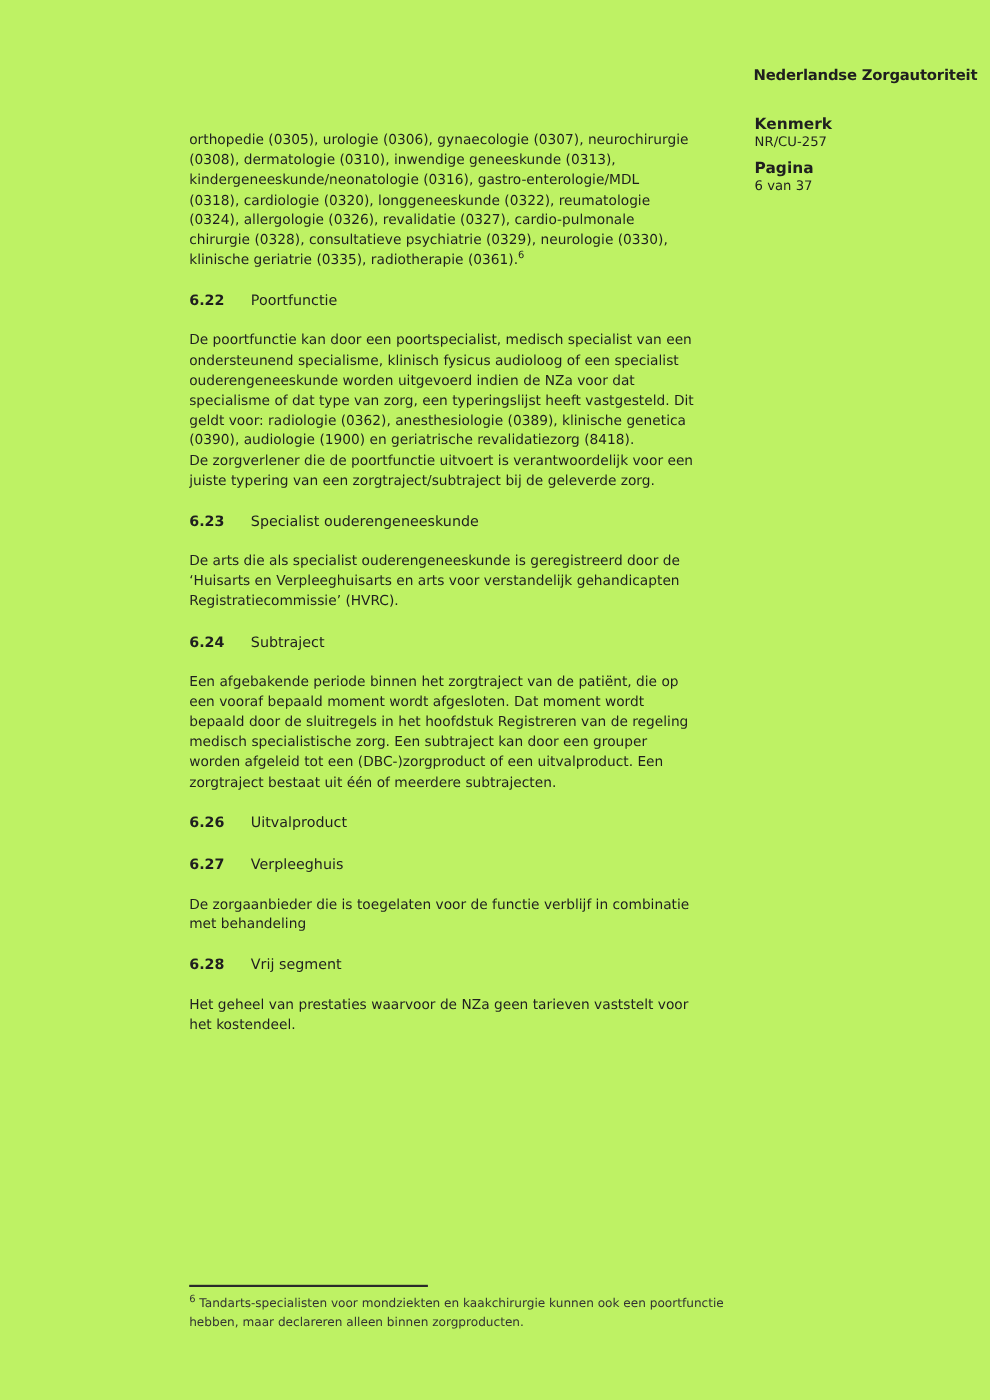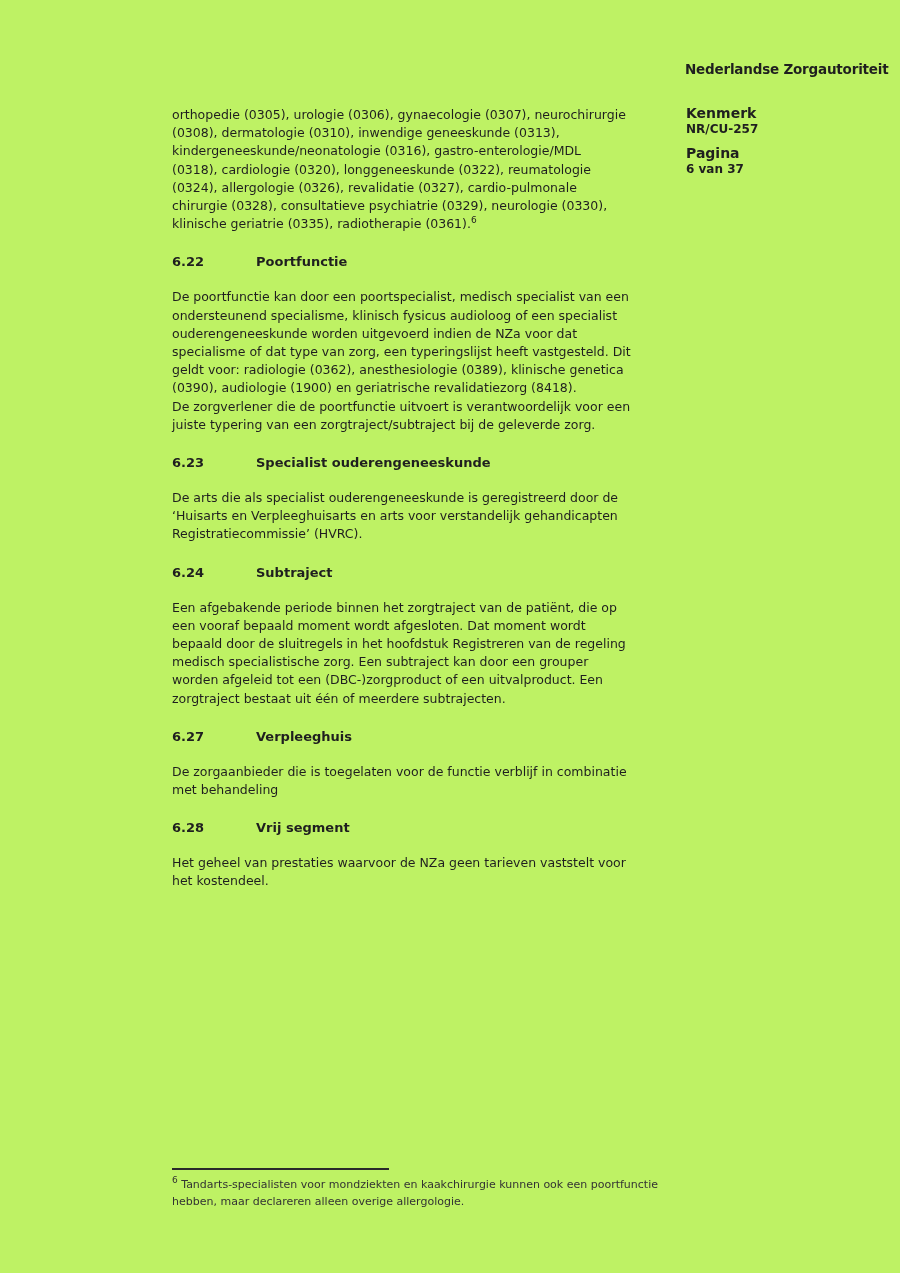--- a/index.html
+++ b/index.html
@@ -30,26 +30,25 @@
   }
   .meta-label {
     font-size: 14px;
     font-weight: bold;
     line-height: 15px;
   }
   .meta-value {
     font-size: 12px;
     line-height: 16px;
     margin-bottom: 9px;
-    font-weight: bold;
   }
   .content {
     position: absolute;
     left: 172px;
-    top: 106px;
+    top: 118px;
     width: 512px;
   }
   .body-text {
     font-size: 12.5px;
     line-height: 18.2px;
     white-space: pre-line;
     margin-top: 17px;
   }
   .body-text.intro { margin-top: 0; }
   .body-text sup, .footnote-text sup {
@@ -58,21 +57,21 @@
     line-height: 0;
   }
   .section-heading {
     display: flex;
     margin-top: 20px;
     font-size: 13px;
     line-height: 18px;
     align-items: flex-end;
   }
   .sec-num { font-weight: bold; width: 56px; flex: 0 0 56px; }
-  .sec-title { font-weight: bold; margin-left: 28px; }
+  .sec-title { font-weight: normal; }
   .footnote {
     position: absolute;
     left: 172px;
     top: 1168px;
     width: 512px;
   }
   .footnote-rule {
     width: 217px;
     height: 2px;
     background: #2a2a2a;
@@ -135,20 +134,24 @@
       <span class="sec-title">Subtraject</span>
     </div>
     <p class="body-text">Een afgebakende periode binnen het zorgtraject van de patiënt, die op
 een vooraf bepaald moment wordt afgesloten. Dat moment wordt
 bepaald door de sluitregels in het hoofdstuk Registreren van de regeling
 medisch specialistische zorg. Een subtraject kan door een grouper
 worden afgeleid tot een (DBC-)zorgproduct of een uitvalproduct. Een
 zorgtraject bestaat uit één of meerdere subtrajecten.</p>
 
 
+    <div class="section-heading">
+      <span class="sec-num">6.26</span>
+      <span class="sec-title">Uitvalproduct</span>
+    </div>
 
     <div class="section-heading">
       <span class="sec-num">6.27</span>
       <span class="sec-title">Verpleeghuis</span>
     </div>
     <p class="body-text">De zorgaanbieder die is toegelaten voor de functie verblijf in combinatie
 met behandeling</p>
 
     <div class="section-heading">
       <span class="sec-num">6.28</span>
@@ -156,16 +159,16 @@
     </div>
     <p class="body-text">Het geheel van prestaties waarvoor de NZa geen tarieven vaststelt voor
 het kostendeel.</p>
 
 
   </main>
 
   <div class="footnote">
     <div class="footnote-rule"></div>
     <p class="footnote-text"><sup>6</sup> <span class="footnote-body">Tandarts-specialisten voor mondziekten en kaakchirurgie kunnen ook een poortfunctie
-hebben, maar declareren alleen overige allergologie.</span></p>
+hebben, maar declareren alleen binnen zorgproducten.</span></p>
   </div>
 
 </div>
 
 </body></html>

